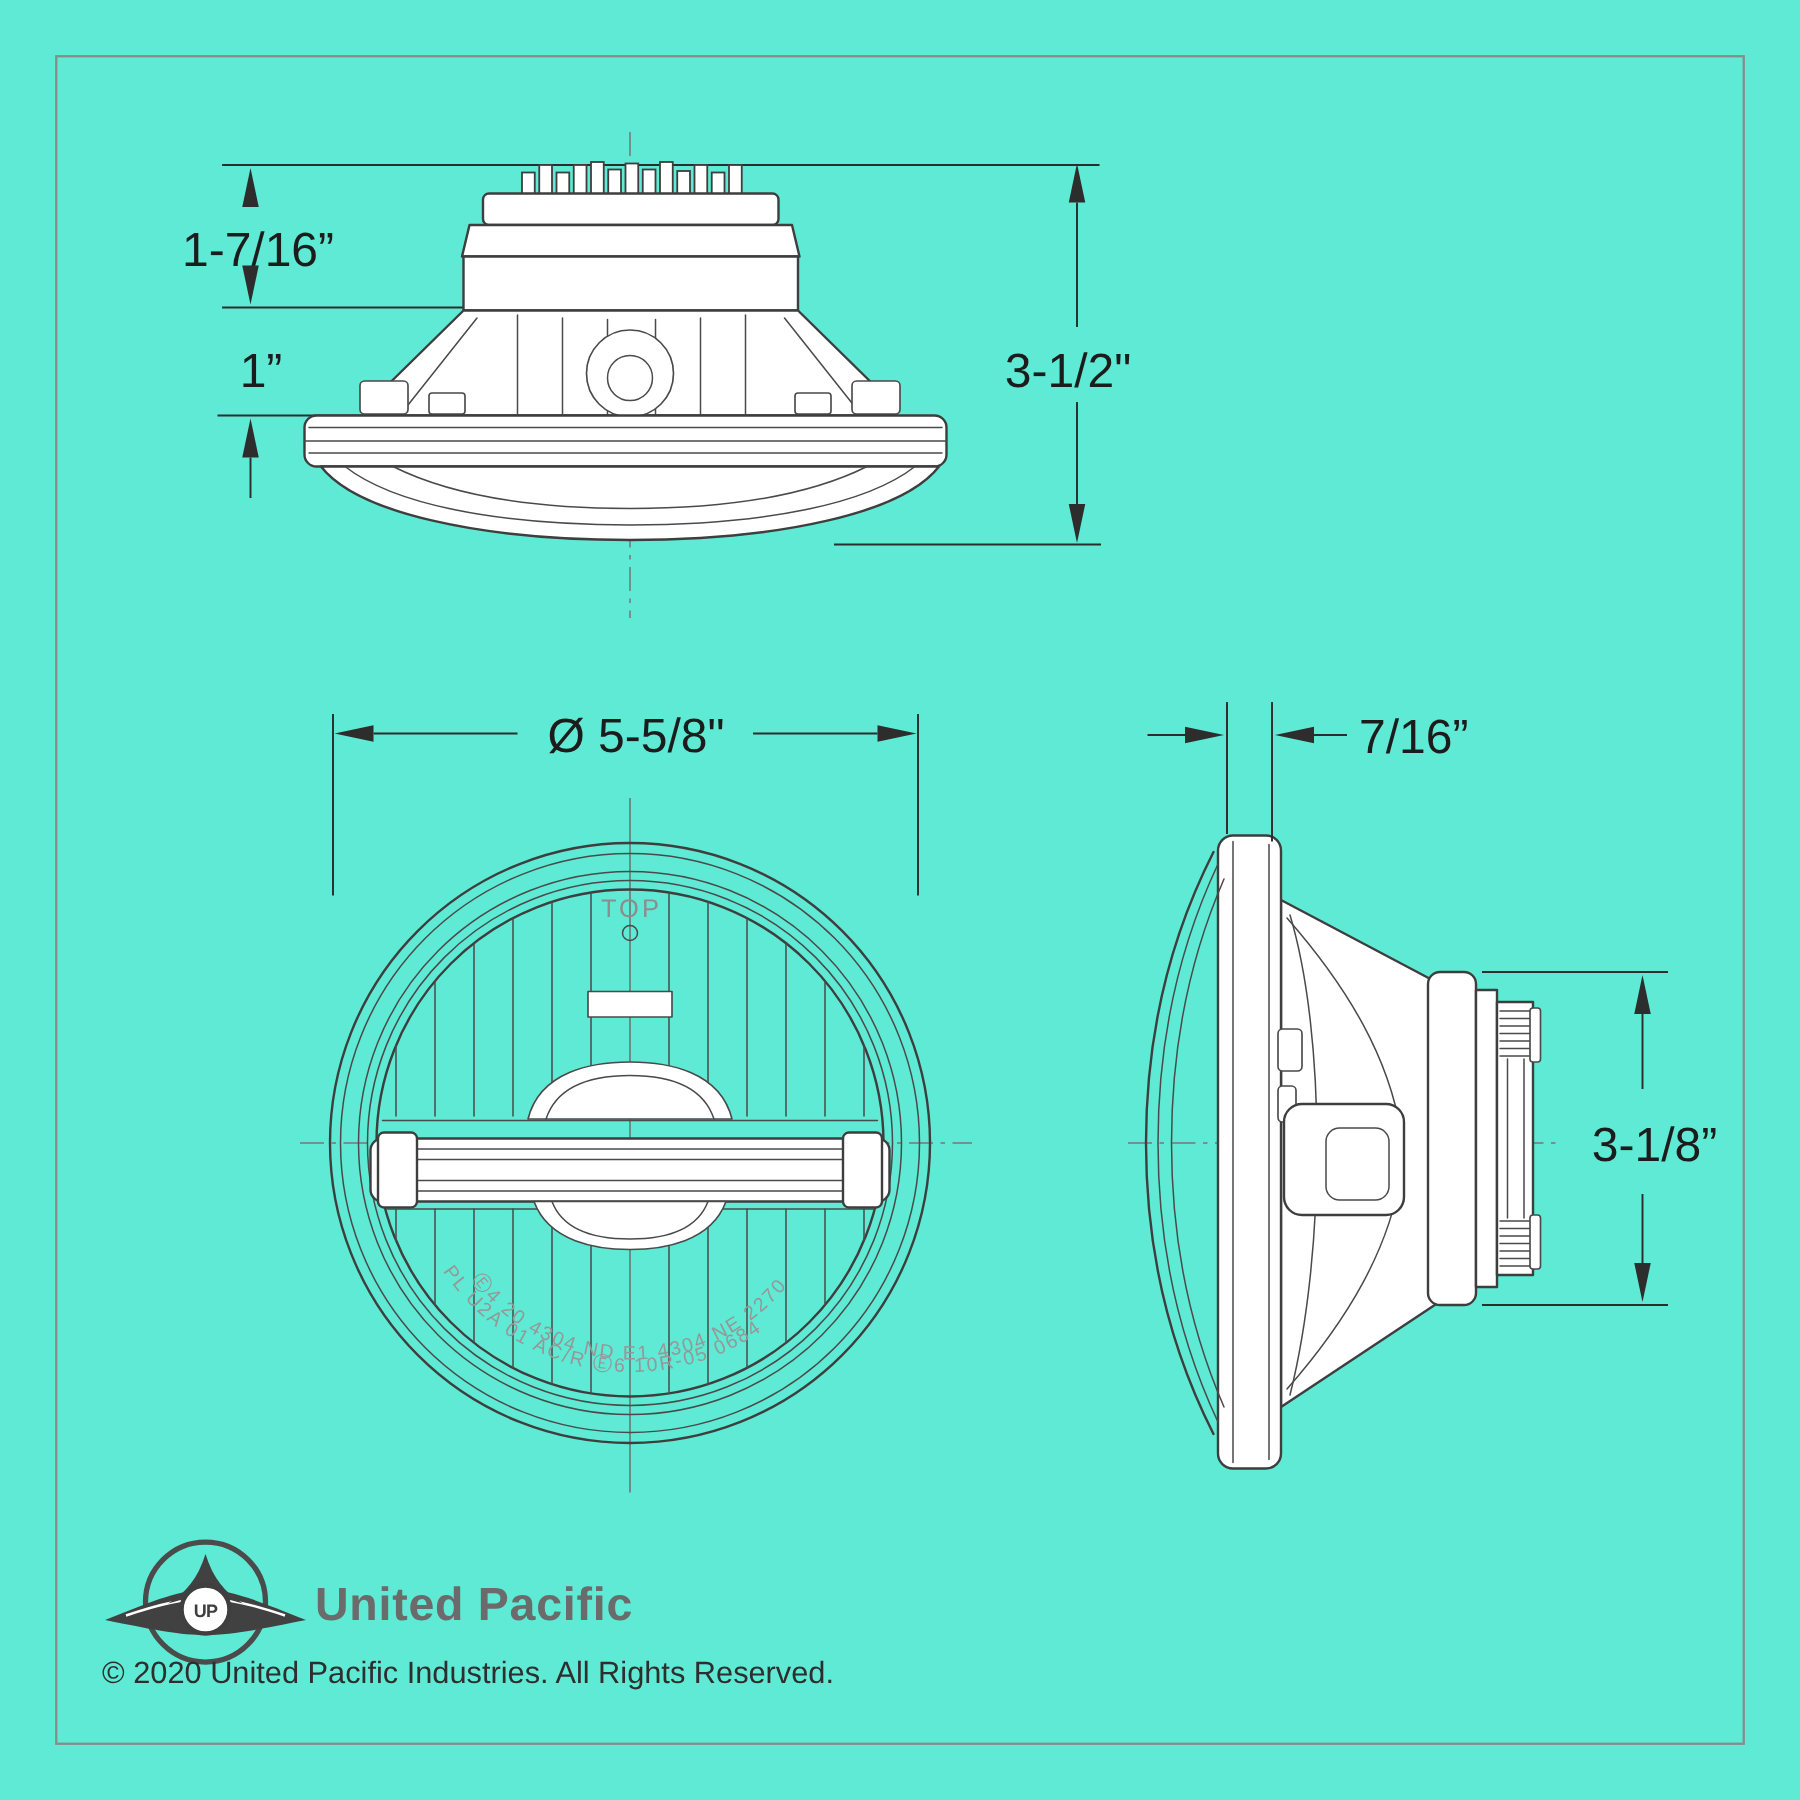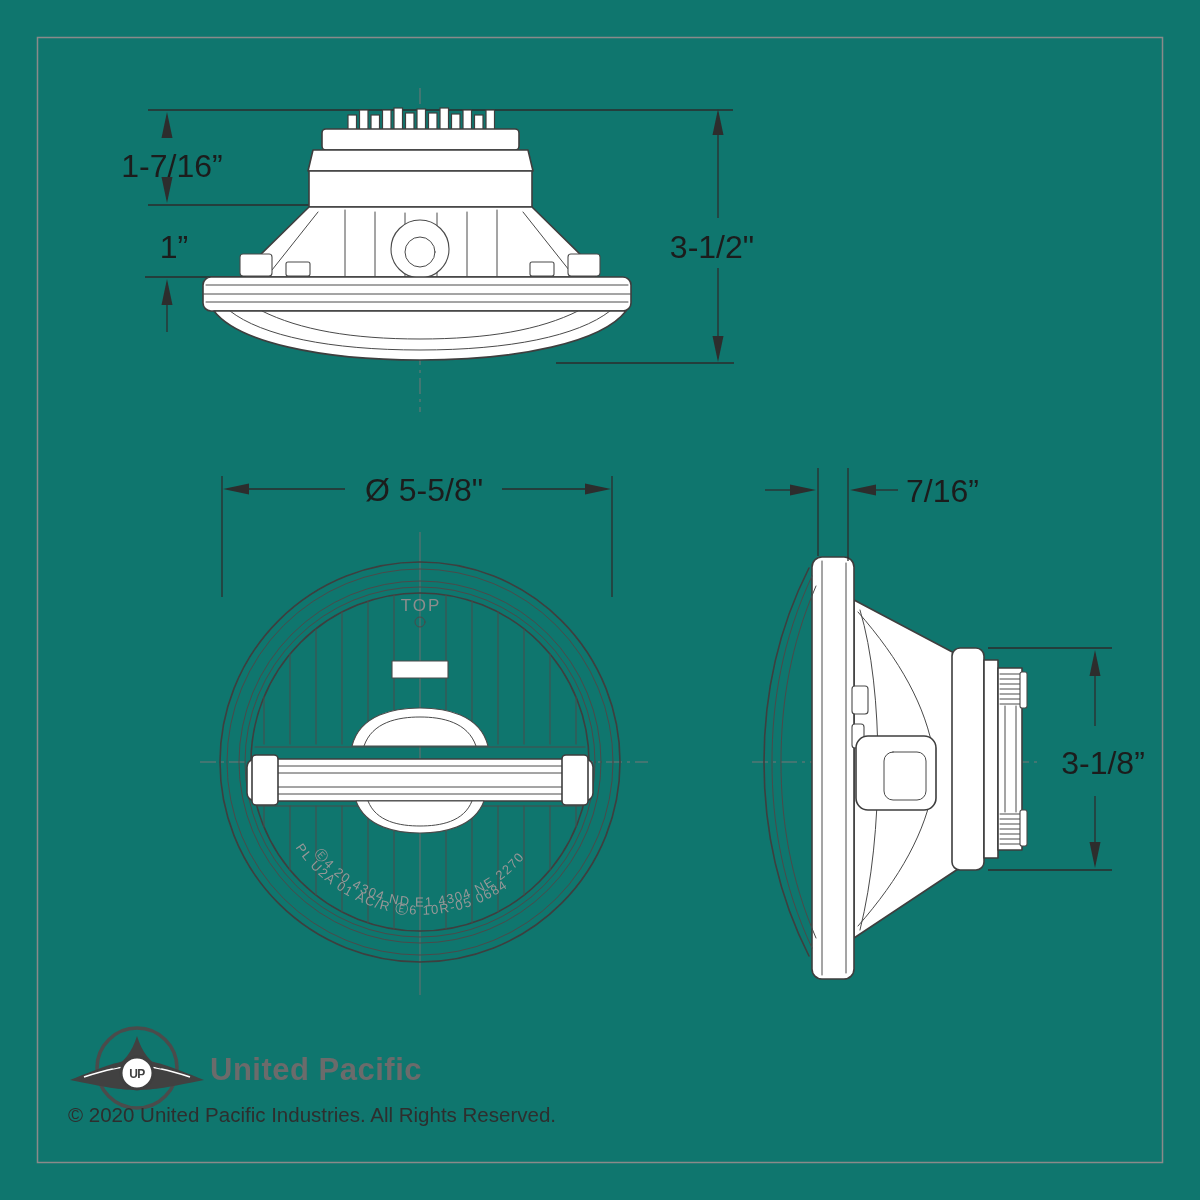--- a/index.html
+++ b/index.html
@@ -1,16 +1,16 @@
 <!DOCTYPE html>
 <html><head>
 <meta charset="utf-8">
 <style>
   html,body{margin:0;padding:0;background:#ffffff;width:1200px;height:1200px;overflow:hidden;}
-  #stage{position:relative;width:1200px;height:1200px;background:#0f766e;text-align:center;}
+  #stage{position:relative;width:1200px;height:1200px;background:#5eead4;text-align:center;}
   svg{position:absolute;left:0;top:0;}
   .ln   {fill:none;stroke:#3e3e3e;stroke-width:1.6;stroke-linecap:round;stroke-linejoin:round;}
   .lnf  {fill:#ffffff;stroke:#3e3e3e;stroke-width:1.6;stroke-linejoin:round;}
   .thin {fill:none;stroke:#4a4a4a;stroke-width:1;stroke-linecap:round;}
   .thinf{fill:#ffffff;stroke:#4a4a4a;stroke-width:1.1;stroke-linejoin:round;}
   .pin  {fill:#ffffff;stroke:#3e3e3e;stroke-width:1.2;}
   .dim  {fill:none;stroke:#2d2d2d;stroke-width:1.3;}
   .arr  {fill:#2d2d2d;stroke:none;}
   .cl   {fill:none;stroke:#777;stroke-width:1;stroke-dasharray:16 5 3 5;}
   .clsolid{fill:none;stroke:#6e6e6e;stroke-width:1;}

